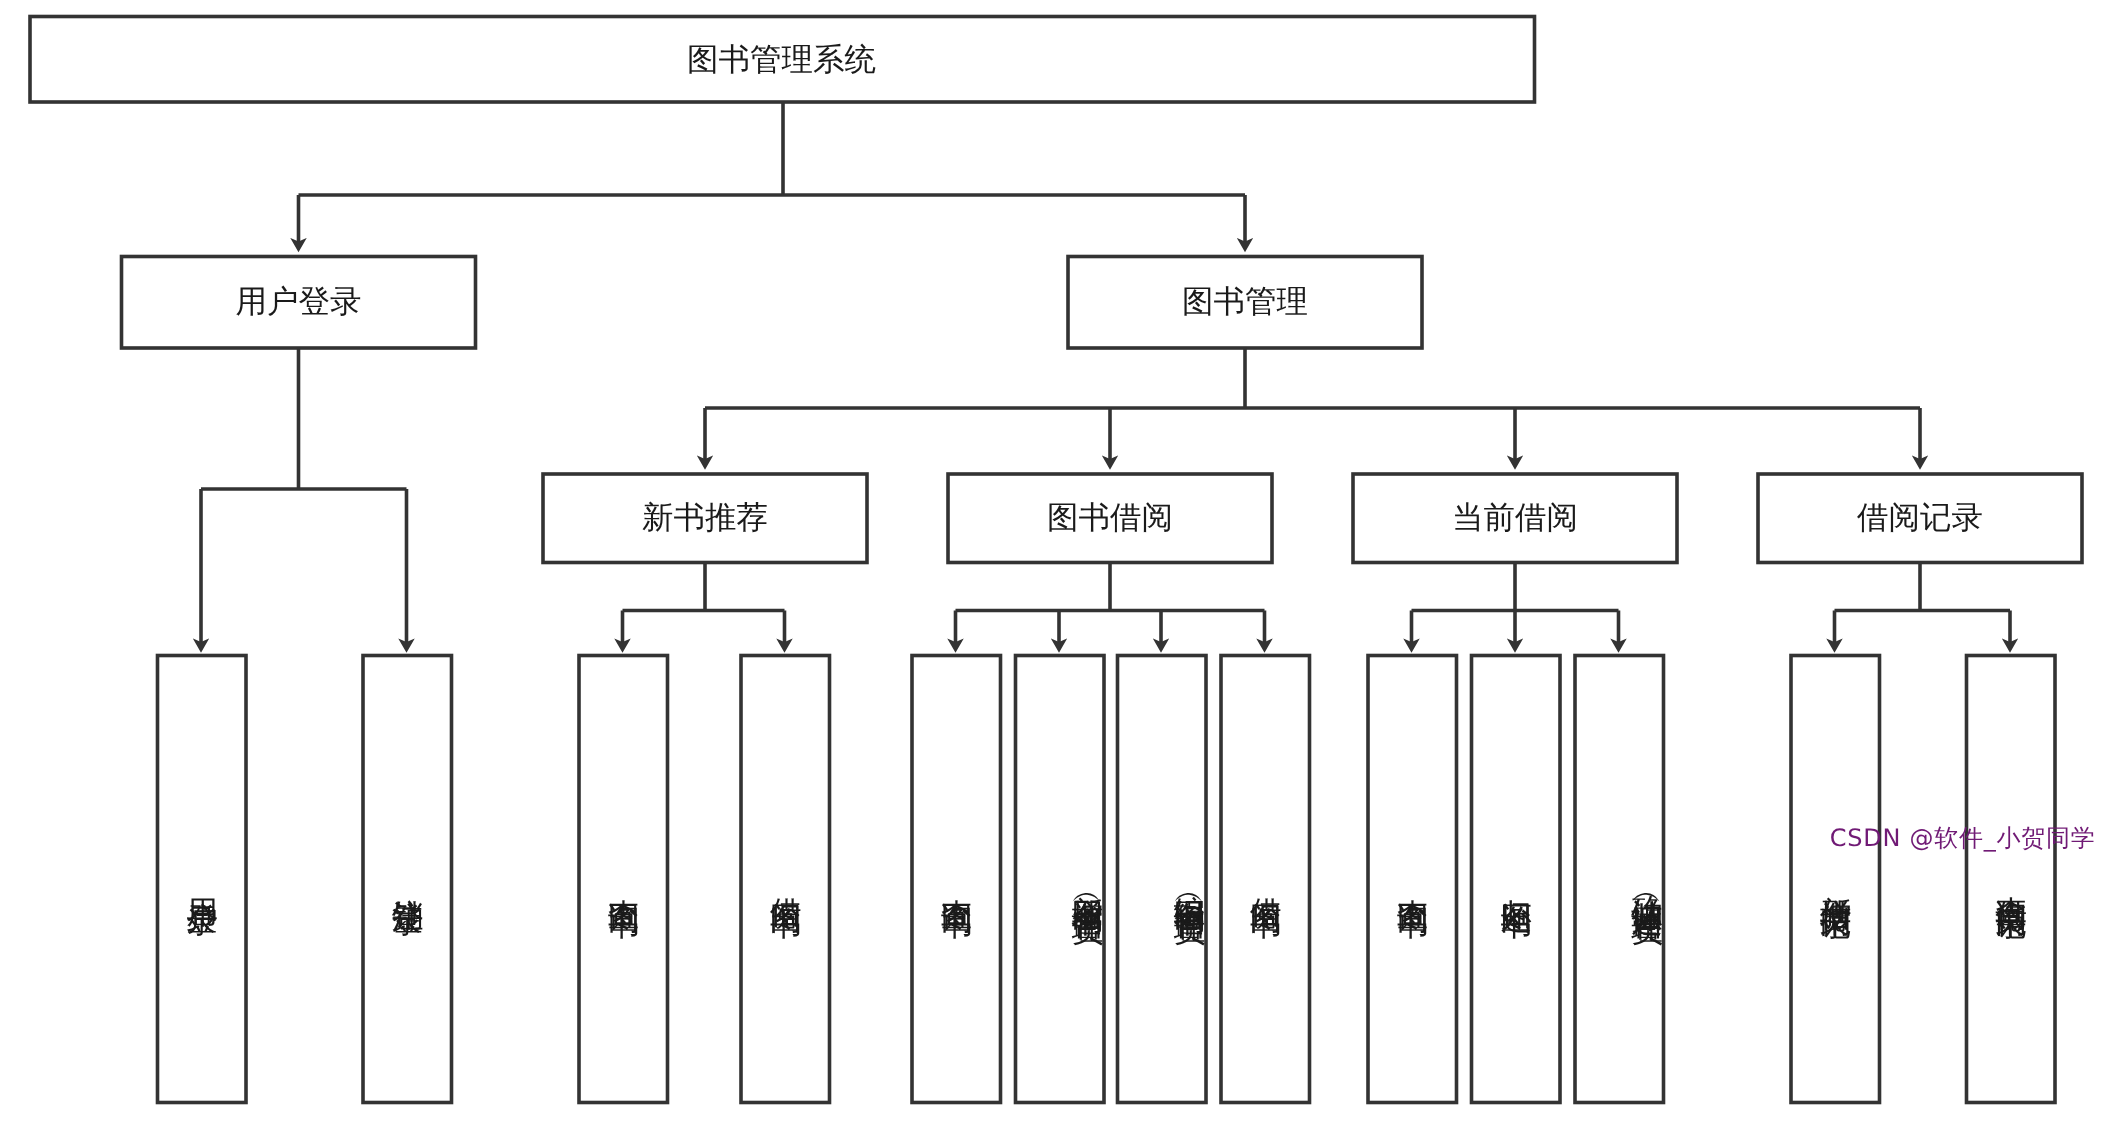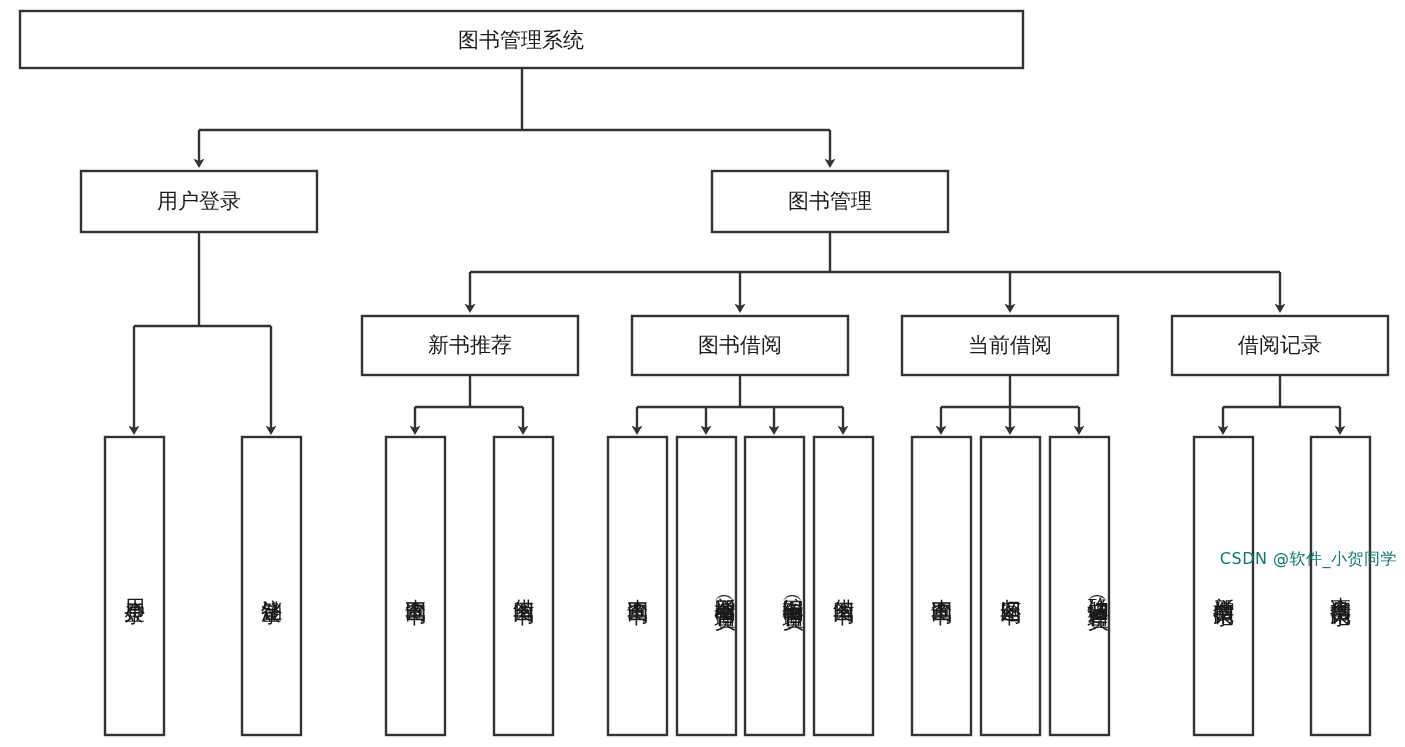--- a/index.html
+++ b/index.html
@@ -68,21 +68,21 @@
   }
   .leaf-label.centered {
     align-items: center;
   }
   .watermark {
     position: absolute;
     right: 8px;
     bottom: 6px;
     font-family: "DejaVu Sans", "Liberation Sans", sans-serif;
     font-size: 16px;
-    color: #0f766e;
+    color: #701a75;
     white-space: nowrap;
     letter-spacing: 0.5px;
   }
 </style>
 </head>
 <body>
 
 <div id="diagram-root">
 
   <svg class="diagram" viewBox="0 0 1405 747">

